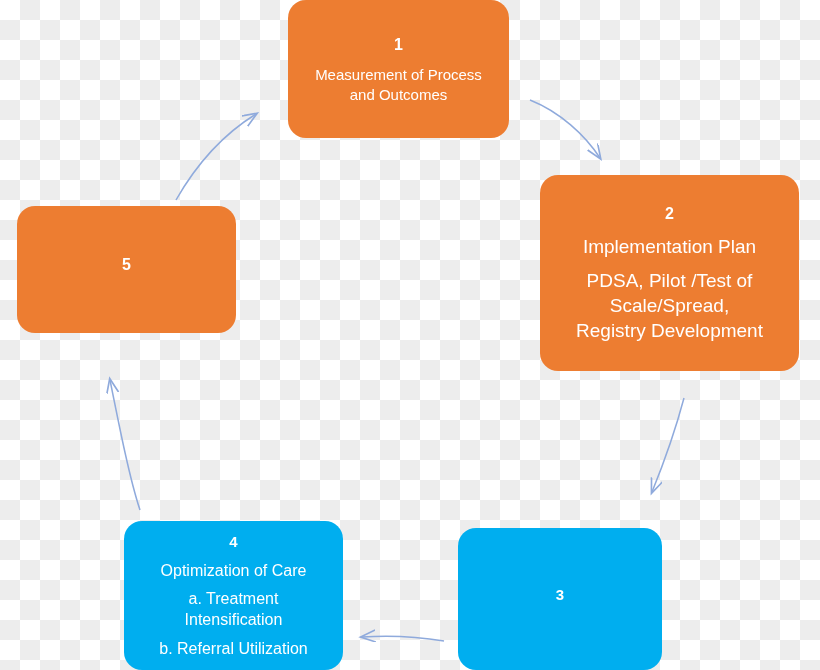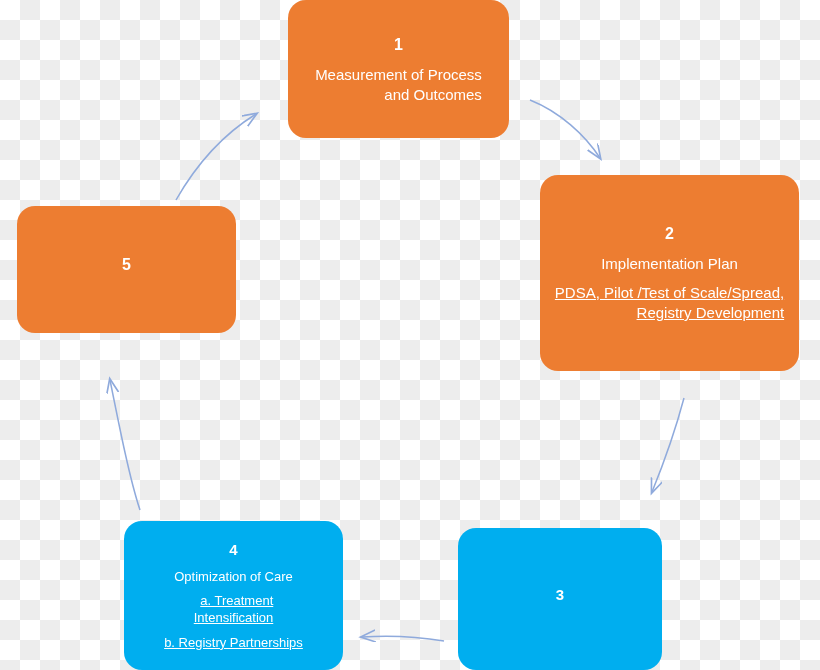--- a/index.html
+++ b/index.html
@@ -53,38 +53,36 @@
     font-weight: bold;
     font-size: 16px;
     margin-bottom: 10px;
     letter-spacing: 0.2px;
   }
 
   .node .line {
     font-size: 14.5px;
     font-weight: 400;
     white-space: pre-line;
-    text-align: right;
   }
 
   .node .line + .line {
     margin-top: 9px;
-    text-decoration: underline;
   }
 
   
   #node-1 { left: 288px; top: 0px;   width: 221px; height: 138px; }
   #node-2 { left: 540px; top: 175px; width: 259px; height: 196px; }
   #node-3 { left: 458px; top: 528px; width: 204px; height: 142px; }
   #node-4 { left: 124px; top: 521px; width: 219px; height: 149px; }
   #node-5 { left: 17px;  top: 206px; width: 219px; height: 127px; }
 
   #node-1 .line, #node-5 .line { font-size: 15px; }
-  #node-2 .line { font-size: 15px; }
-  #node-3 .line, #node-4 .line { font-size: 13px; }
+  #node-2 .line { font-size: 19px; }
+  #node-3 .line, #node-4 .line { font-size: 16px; }
   #node-4 .num, #node-3 .num { font-size: 15px; margin-bottom: 8px; }
   #node-4 .line + .line { margin-top: 7px; }
 </style>
 </head>
 <body>
 
 <div id="canvas">
 
   <svg class="arrows-layer" viewBox="0 0 820 670" width="820" height="670" xmlns="http://www.w3.org/2000/svg">
     <defs>
@@ -119,20 +117,20 @@
 
   <div class="node" id="node-3" style="background-color: rgb(0, 174, 239);">
     <div class="num">3</div>
   </div>
 
   <div class="node" id="node-4" style="background-color: rgb(0, 174, 239);">
     <div class="num">4</div>
     <div class="line">Optimization of Care</div>
     <div class="line">a. Treatment
 Intensification</div>
-    <div class="line">b. Registry  Partnerships</div>
+    <div class="line">b. Referral  Utilization</div>
   </div>
 
   <div class="node" id="node-5" style="background-color: rgb(237, 125, 49);">
     <div class="num">5</div>
   </div>
 
 </div>
 
 </body></html>

